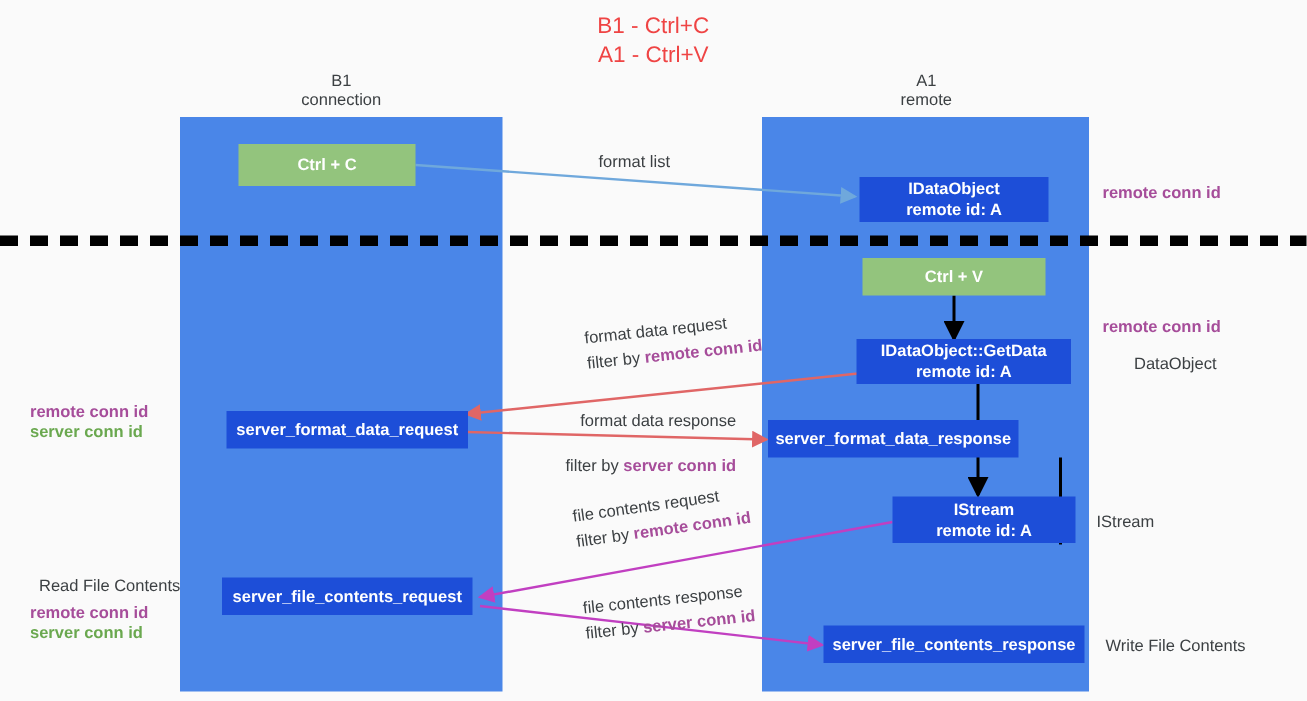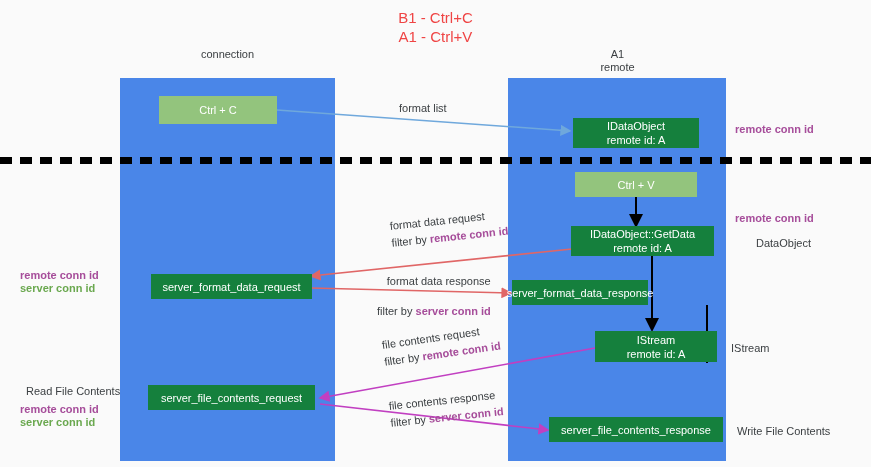--- a/index.html
+++ b/index.html
@@ -19,24 +19,24 @@
   
   .colhead{
     font-size:11px;line-height:13px;text-align:center;color:#3c4043;
   }
   
   .lane{background:#4a86e8;}
   
   .node{
     box-sizing:border-box;color:#ffffff;text-align:center;
     font-size:11px;line-height:14px;
-    display:flex;align-items:center;justify-content:center;flex-direction:column;
+    display:flex;align-items:center;justify-content:center;flex-direction:column;font-weight:bold;
   }
   .node.green{background:#93c47d;}
-  .node.orange{background:#15803d;}
+  .node.orange{background:#1d4ed8;}
   .node .l2{display:block;}
   
   .lbl{font-size:11px;line-height:14px;color:#3c4043;white-space:nowrap;}
   .lbl.purple{color:#a64d9a;font-weight:bold;}
   .lbl.green{color:#6aa84f;font-weight:bold;}
   .kv{display:inline;}
   svg{overflow:visible;}
   #overlay{position:absolute;left:0;top:0;width:871px;height:467px;pointer-events:none;}
 </style>
 </head>
@@ -44,20 +44,21 @@
 
 <div id="stage">
 
   <div class="abs lane" style="left:120px;top:78px;width:215px;height:383px;"></div>
   <div class="abs lane" style="left:508px;top:78px;width:218px;height:383px;"></div>
 
   <div class="abs title">B1 - Ctrl+C
 A1 - Ctrl+V</div>
 
   <div class="abs colhead" style="left:150px;top:48px;width:155px;">
+    <div>B1</div>
     <div>connection</div>
   </div>
   <div class="abs colhead" style="left:540px;top:48px;width:155px;">
     <div>A1</div>
     <div>remote</div>
   </div>
 
   <div class="abs" style="left:0;top:157px;width:871px;height:7px;
        background:repeating-linear-gradient(to right,#000 0 12px,transparent 12px 20px);"></div>
 
@@ -110,21 +111,21 @@
 
   <div class="abs node orange" style="left:571px;top:226px;width:143px;height:30px;justify-content:center;">
     <span>IDataObject::GetData</span>
     <span class="l2">remote id: A</span>
   </div>
 
   <div class="abs node orange" style="left:151px;top:274px;width:161px;height:25px;">
     <span>server_format_data_request</span>
   </div>
 
-  <div class="abs node orange" style="left:512px;top:280px;width:136px;height:25px;">
+  <div class="abs node orange" style="left:512px;top:280px;width:167px;height:25px;">
     <span>server_format_data_response</span>
   </div>
 
   <div class="abs node orange" style="left:595px;top:331px;width:122px;height:31px;">
     <span>IStream</span>
     <span class="l2">remote id: A</span>
   </div>
 
   <div class="abs node orange" style="left:549px;top:417px;width:174px;height:25px;">
     <span>server_file_contents_response</span>

